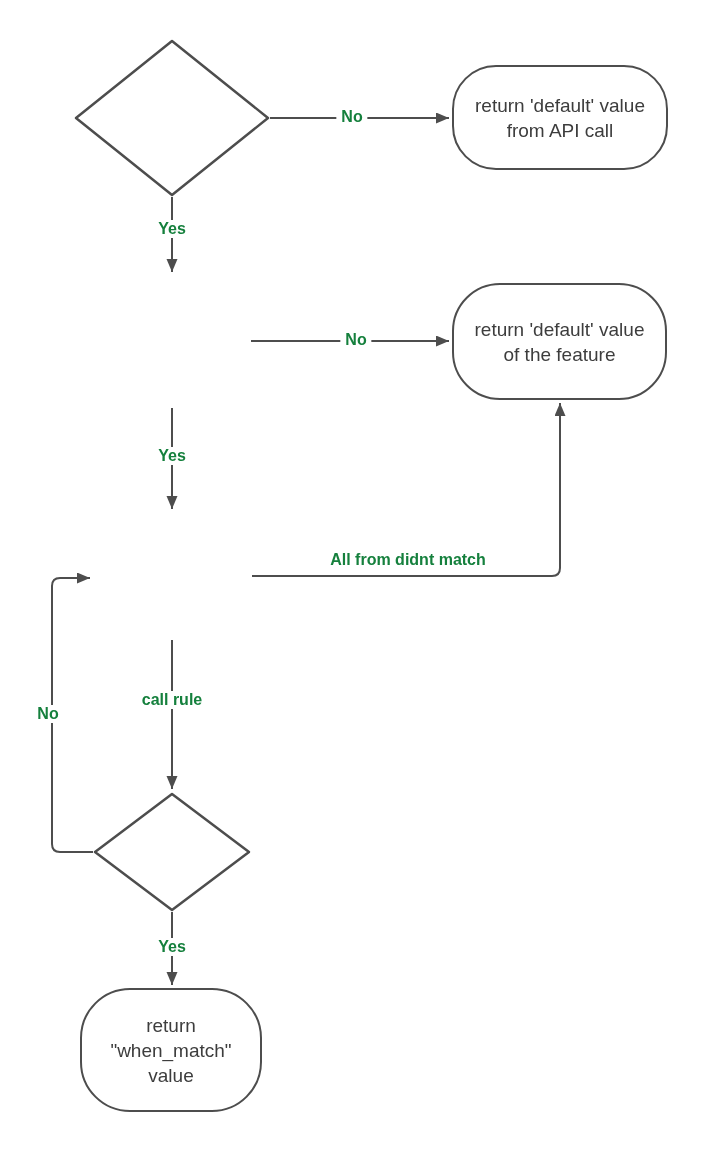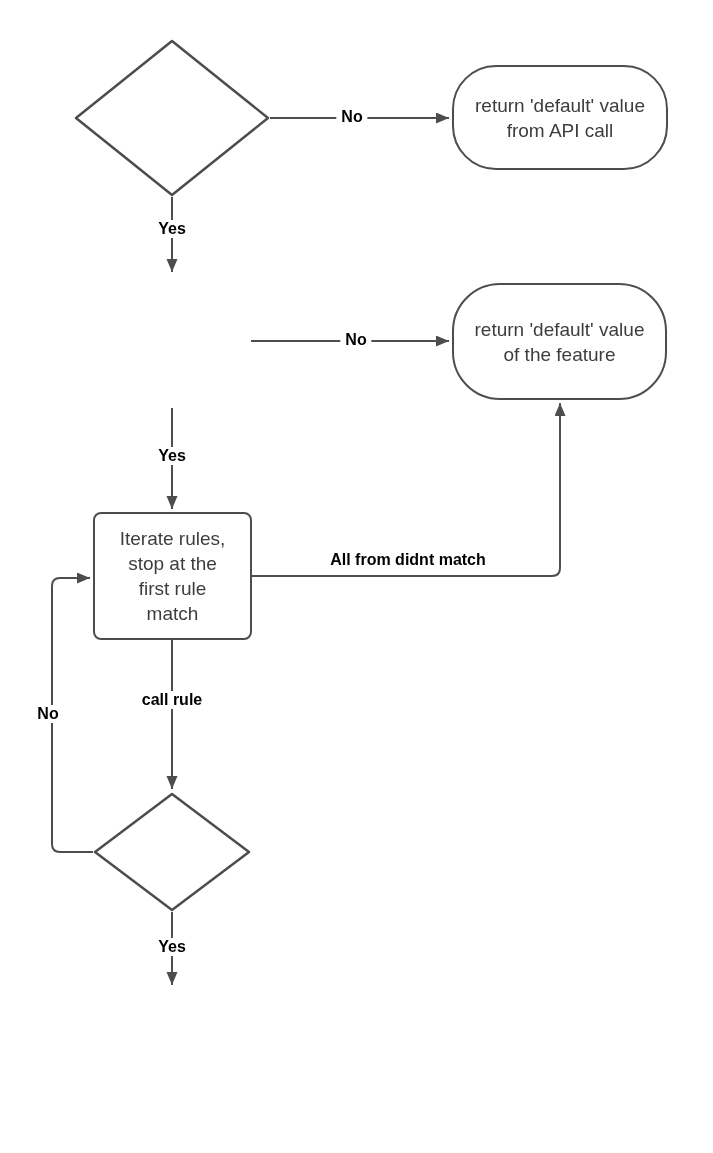--- a/index.html
+++ b/index.html
@@ -32,21 +32,21 @@
   .terminator { background: #ffffff; border: 2.5px solid #4d4d4d; }
   .process { background: #ffffff; border: 2.5px solid #4d4d4d; border-radius: 8px; }
 
   .elabel {
     position: absolute;
     transform: translate(-50%, -50%);
     background: #ffffff;
     padding: 0 5px;
     font-size: 16px;
     font-weight: bold;
-    color: #000000;
+    color: #15803d;
     white-space: nowrap;
     z-index: 3;
   }
 </style>
 </head>
 <body>
 
 <div class="canvas">
 
   <svg class="edge-layer" width="713" height="1153" viewBox="0 0 713 1153">
@@ -75,33 +75,32 @@
     <div class="nlabel">return 'default' value
 from API call</div>
   </div>
 
 
   <div class="node terminator" style="left:452px; top:283px; width:215px; height:117px; border-radius:48px;">
     <div class="nlabel">return 'default' value
 of the feature</div>
   </div>
 
-  <div class="node process" style="left:93px; top:512px; width:159px; height:128px;">
-    <div class="nlabel">Iterate rules,
-stop at the
-first rule
-match</div>
-  </div>
 
   <div class="node diamond" style="left:93px; top:792px; width:158px; height:120px;">
     <svg class="shape" viewBox="0 0 158 120">
       <polygon points="79,2 156,60 79,118 2,60"></polygon>
     </svg>
   </div>
 
+  <div class="node terminator" style="left:80px; top:988px; width:182px; height:124px; border-radius:50px;">
+    <div class="nlabel">return
+"when_match"
+value</div>
+  </div>
 
   <div class="elabel" style="left:352px; top:117px;">No</div>
   <div class="elabel" style="left:172px; top:229px;">Yes</div>
   <div class="elabel" style="left:356px; top:340px;">No</div>
   <div class="elabel" style="left:172px; top:456px;">Yes</div>
   <div class="elabel" style="left:408px; top:560px;">All from didnt match</div>
   <div class="elabel" style="left:172px; top:700px;">call rule</div>
   <div class="elabel" style="left:48px; top:714px;">No</div>
   <div class="elabel" style="left:172px; top:947px;">Yes</div>
 

